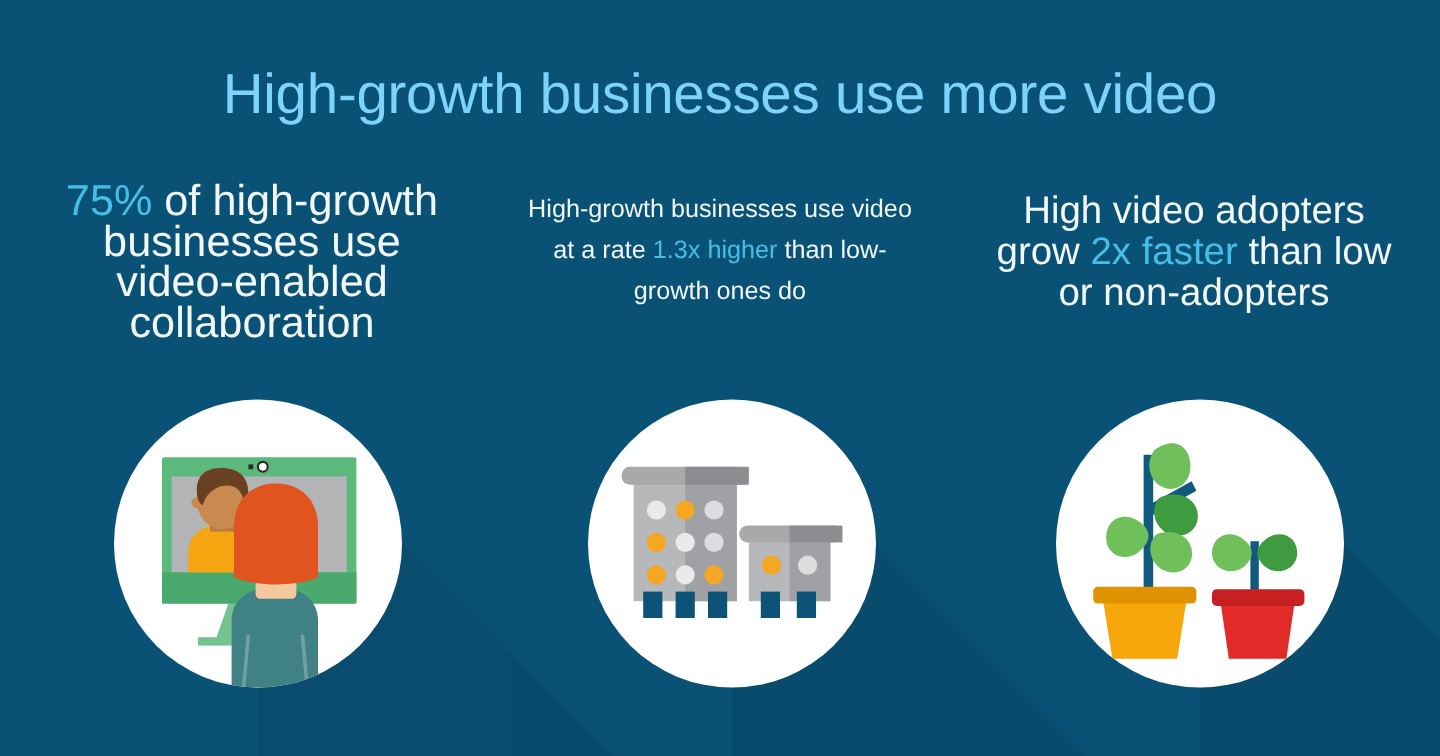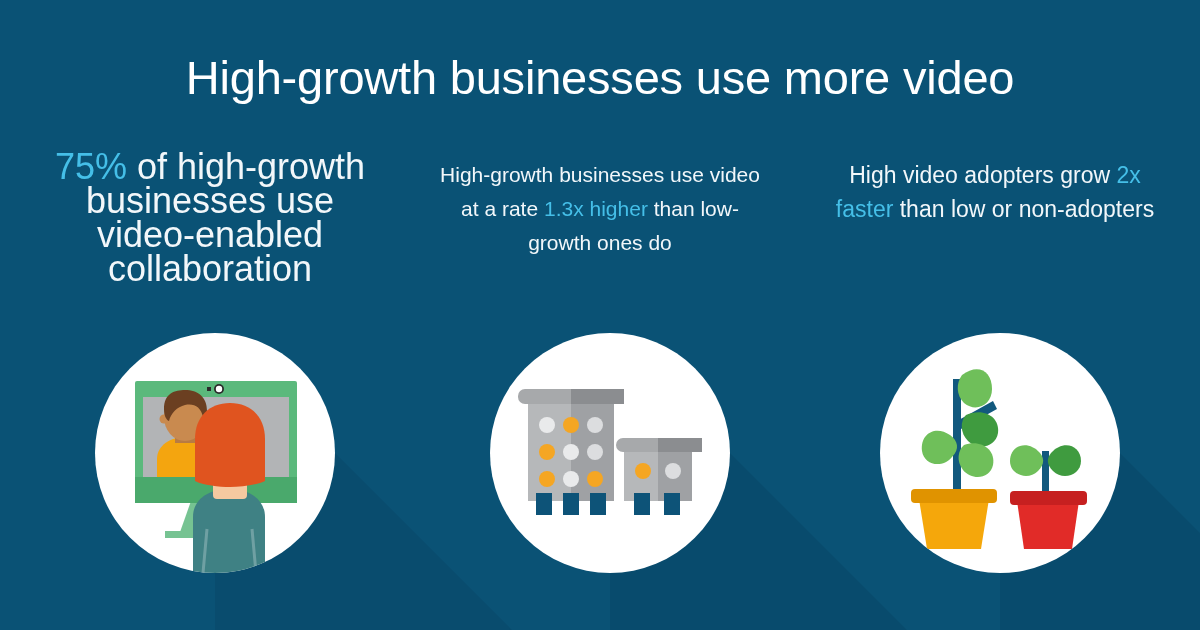--- a/index.html
+++ b/index.html
@@ -9,21 +9,21 @@
     font-family:"Liberation Sans", sans-serif;
     overflow:hidden;
     position:relative;
   }
   .stage{position:relative;width:1200px;height:630px;overflow:hidden;}
 
   
   .title{
     position:absolute;left:0;top:52px;width:1200px;
     text-align:center;
-    color:#ffffff;
+    color:#7dd3fc;
     font-size:47px;
     font-weight:400;
     letter-spacing:-0.2px;
     line-height:1.1;
     white-space:nowrap;
   }
 
   
   .shadow-layer{position:absolute;left:0;top:0;width:1200px;height:630px;}
 
@@ -34,21 +34,21 @@
   .col-3{left:830px;}
 
   .caption{
     color:#f2f7fa;
     font-size:26.5px;
     line-height:34px;
     font-weight:400;
   }
   .col-1 .caption{font-size:36px;}
   .col-2 .caption{font-size:21px;}
-  .col-3 .caption{font-size:23px;}
+  .col-3 .caption{font-size:32px;}
   .col-2,.col-3{top:158px;}
   .accent{color:#45bfe8;}
 
   
   .circle{
     position:absolute;
     width:240px;height:240px;
     border-radius:50%;
     background:#ffffff;
     overflow:hidden;

